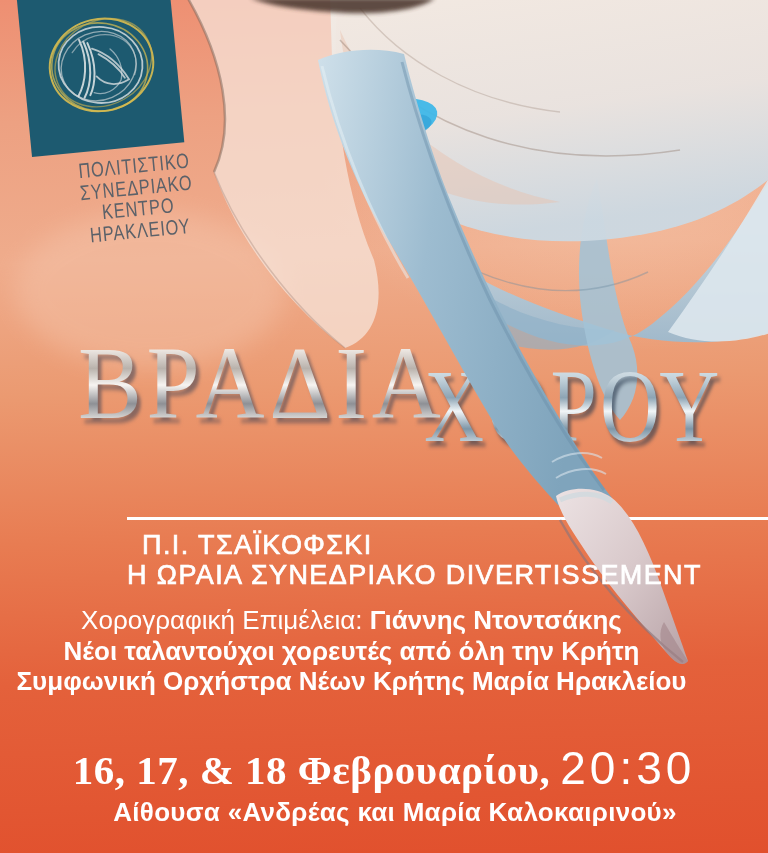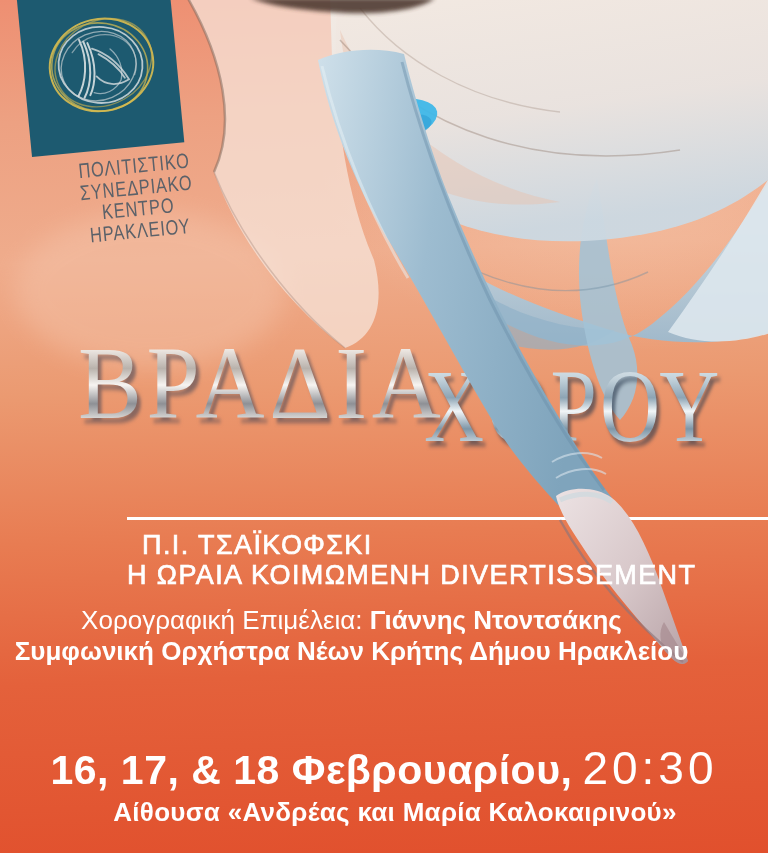--- a/index.html
+++ b/index.html
@@ -31,21 +31,21 @@
   
   .wtxt{position:absolute;color:#fff;line-height:1;white-space:nowrap;}
   .subtitle{left:127px;top:474px;font-size:27px;letter-spacing:1.6px;-webkit-text-stroke:.7px #fff;}
   .divider{position:absolute;left:127px;top:517px;width:641px;height:3px;background:#fff;}
   .composer{left:142px;top:532px;font-size:27px;letter-spacing:1.4px;-webkit-text-stroke:.7px #fff;}
   .piece{left:127px;top:562px;font-size:27px;letter-spacing:1.4px;-webkit-text-stroke:.7px #fff;}
   .credits{position:absolute;left:0;top:605px;width:703px;text-align:center;color:#fff;
     font-size:26px;line-height:30.5px;}
   .credits b{font-weight:700;}
   .schedule{position:absolute;left:0;top:741px;width:768px;text-align:center;color:#fff;white-space:nowrap;}
-  .schedule .dates{font-family:Liberation Sans, sans-serif;font-weight:800;font-size:41px;letter-spacing:.5px;}
+  .schedule .dates{font-family:Liberation Serif, serif;font-weight:800;font-size:41px;letter-spacing:.5px;}
   .schedule .time{font-family:"Liberation Sans",sans-serif;font-weight:400;font-size:46px;letter-spacing:4px;margin-left:10px;}
   .venue{position:absolute;left:0;top:799px;width:768px;text-align:center;color:#fff;
     font-size:26px;font-weight:700;letter-spacing:.3px;line-height:1;margin-left:11px;}
 </style>
 </head>
 <body>
 
 <div class="poster">
 
   <svg class="layer" viewBox="0 0 768 853">
@@ -132,25 +132,26 @@
     <path d="M402,62 C420,132 450,216 490,300 C524,368 560,432 604,490" fill="none" stroke="#6a8fa8" stroke-width="3" opacity="0.45"></path>
     <path d="M552,462 C568,452 588,450 602,458 M556,478 C572,468 592,466 606,474" fill="none" stroke="#d8e5ed" stroke-width="2" opacity="0.6"></path>
     <path d="M556,496 C570,486 596,486 612,498 C632,514 648,548 662,588 C672,616 682,644 688,661
              C683,667 676,664 666,652 C640,622 612,590 590,558 C574,534 560,514 556,496 Z" fill="url(#gShoe)"></path>
     <path d="M560,520 C585,565 625,615 683,662" fill="none" stroke="#8d757a" stroke-width="2.5" opacity="0.65"></path>
     <path d="M560,500 C578,492 598,492 612,502" fill="none" stroke="#cfd9df" stroke-width="5" opacity="0.8"></path>
     <path d="M664,622 C672,636 682,652 688,661 C683,667 676,664 666,652 C660,644 658,632 664,622 Z" fill="#a08186" opacity="0.55"></path>
   </svg>
 
   <div class="wtxt composer">Π.Ι. ΤΣΑΪΚΟΦΣΚΙ</div>
-  <div class="wtxt piece">Η ΩΡΑΙΑ ΚΟΙΜΩΜΕΝΗ DIVERTISSEMENT</div>
+  <div class="wtxt piece">Η ΩΡΑΙΑ ΣΥΝΕΔΡΙΑΚΟ DIVERTISSEMENT</div>
 
   <div class="credits">
     <div><span>Χορογραφική Επιμέλεια: </span><b>Γιάννης Ντοντσάκης</b></div>
-    <div><span></span><b>Συμφωνική Ορχήστρα Νέων Κρήτης Δήμου Ηρακλείου</b></div>
+    <div><span></span><b>Νέοι ταλαντούχοι χορευτές από όλη την Κρήτη</b></div>
+    <div><span></span><b>Συμφωνική Ορχήστρα Νέων Κρήτης Μαρία Ηρακλείου</b></div>
   </div>
 
   <div class="schedule">
     <span class="dates">16, 17, &amp; 18 Φεβρουαρίου,</span><span class="time">20:30</span>
   </div>
 
   <div class="venue">Αίθουσα «Ανδρέας και Μαρία Καλοκαιρινού»</div>
 
 </div>
 

